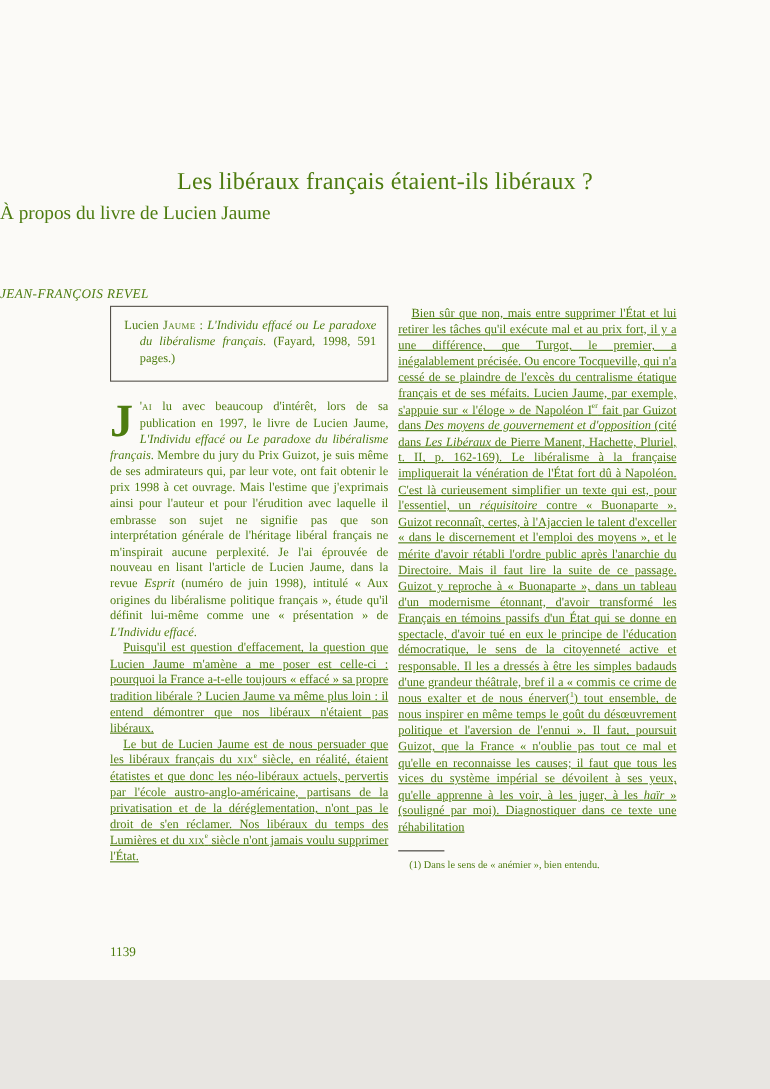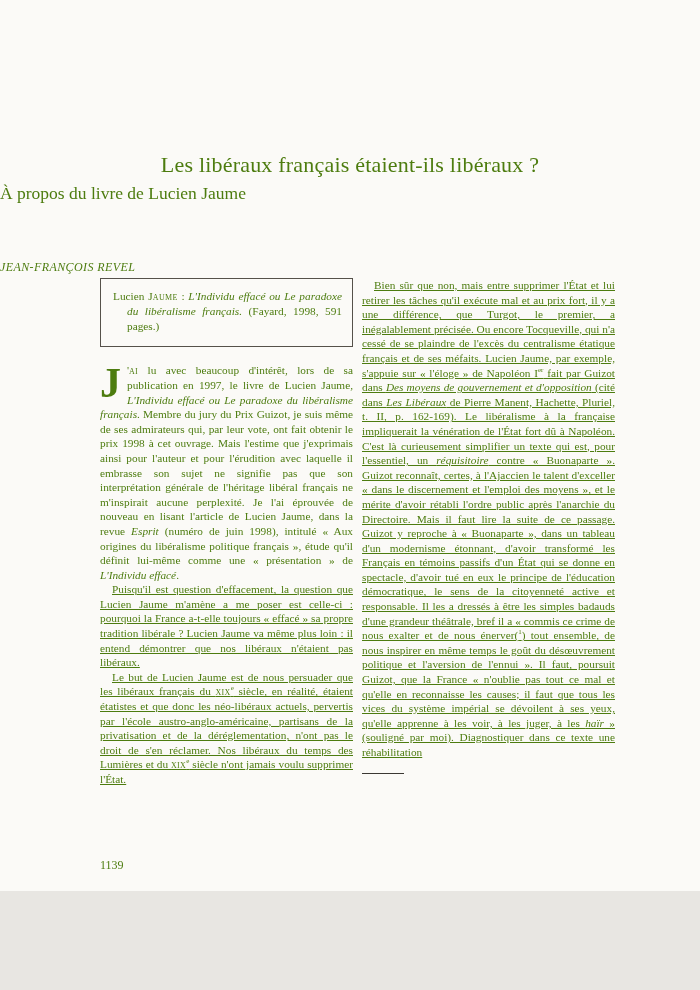--- a/index.html
+++ b/index.html
@@ -115,19 +115,20 @@
         <p class="ref-text"><span>Lucien </span><span class="sc">Jaume</span><span> : </span><span class="it">L'Individu effacé ou Le paradoxe du libéralisme français.</span><span> (Fayard, 1998, 591 pages.)</span></p>
       </div>
       <p class="para"><span class="dropcap">J</span><span><span>'</span><span class="sc">ai</span><span> lu avec beaucoup d'intérêt, lors de sa publication en 1997, le livre de Lucien Jaume, </span><span class="it">L'Individu effacé ou Le paradoxe du libéralisme français</span><span>. Membre du jury du Prix Guizot, je suis même de ses admirateurs qui, par leur vote, ont fait obtenir le prix 1998 à cet ouvrage. Mais l'estime que j'exprimais ainsi pour l'auteur et pour l'érudition avec laquelle il embrasse son sujet ne signifie pas que son interprétation générale de l'héritage libéral français ne m'inspirait aucune perplexité. Je l'ai éprouvée de nouveau en lisant l'article de Lucien Jaume, dans la revue </span><span class="it">Esprit</span><span> (numéro de juin 1998), intitulé « Aux origines du libéralisme politique français », étude qu'il définit lui-même comme une « présentation » de </span><span class="it">L'Individu effacé</span><span>.</span></span></p>
       <p class="para indent"><span>Puisqu'il est question d'effacement, la question que Lucien Jaume m'amène a me poser est celle-ci : pourquoi la France a-t-elle toujours « effacé » sa propre tradition libérale ? Lucien Jaume va même plus loin : il entend démontrer que nos libéraux n'étaient pas libéraux.</span></p>
       <p class="para indent"><span>Le but de Lucien Jaume est de nous persuader que les libéraux français du </span><span class="sc">xix</span><span class="sup">e</span><span> siècle, en réalité, étaient étatistes et que donc les néo-libéraux actuels, pervertis par l'école austro-anglo-américaine, partisans de la privatisation et de la déréglementation, n'ont pas le droit de s'en réclamer. Nos libéraux du temps des Lumières et du </span><span class="sc">xix</span><span class="sup">e</span><span> siècle n'ont jamais voulu supprimer l'État.</span></p>
     </div>
 
     <div class="col">
       <p class="para indent"><span>Bien sûr que non, mais entre supprimer l'État et lui retirer les tâches qu'il exécute mal et au prix fort, il y a une différence, que Turgot, le premier, a inégalablement précisée. Ou encore Tocqueville, qui n'a cessé de se plaindre de l'excès du centralisme étatique français et de ses méfaits. Lucien Jaume, par exemple, s'appuie sur « l'éloge » de Napoléon I</span><span class="sup">er</span><span> fait par Guizot dans </span><span class="it">Des moyens de gouvernement et d'opposition</span><span> (cité dans </span><span class="it">Les Libéraux</span><span> de Pierre Manent, Hachette, Pluriel, t. II, p. 162-169). Le libéralisme à la française impliquerait la vénération de l'État fort dû à Napoléon. C'est là curieusement simplifier un texte qui est, pour l'essentiel, un </span><span class="it">réquisitoire</span><span> contre « Buonaparte ». Guizot reconnaît, certes, à l'Ajaccien le talent d'exceller « dans le discernement et l'emploi des moyens », et le mérite d'avoir rétabli l'ordre public après l'anarchie du Directoire. Mais il faut lire la suite de ce passage. Guizot y reproche à « Buonaparte », dans un tableau d'un modernisme étonnant, d'avoir transformé les Français en témoins passifs d'un État qui se donne en spectacle, d'avoir tué en eux le principe de l'éducation démocratique, le sens de la citoyenneté active et responsable. Il les a dressés à être les simples badauds d'une grandeur théâtrale, bref il a « commis ce crime de nous exalter et de nous énerver(</span><span class="sup">1</span><span>) tout ensemble, de nous inspirer en même temps le goût du désœuvrement politique et l'aversion de l'ennui ». Il faut, poursuit Guizot, que la France « n'oublie pas tout ce mal et qu'elle en reconnaisse les causes; il faut que tous les vices du système impérial se dévoilent à ses yeux, qu'elle apprenne à les voir, à les juger, à les </span><span class="it">haïr</span><span> » (souligné par moi). Diagnostiquer dans ce texte une réhabilitation</span></p>
       <div class="fn-rule"></div>
+      <p class="footnote"><span>(1) Dans le sens de « anémier », bien entendu.</span></p>
     </div>
 
   </div>
 
   <div class="page-number">1139</div>
 
 </div>
 
 </body></html>

